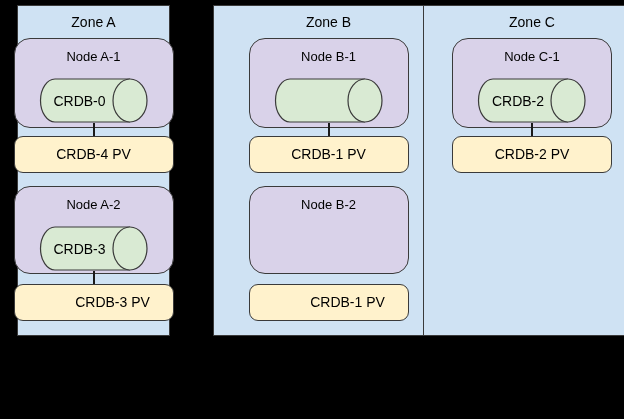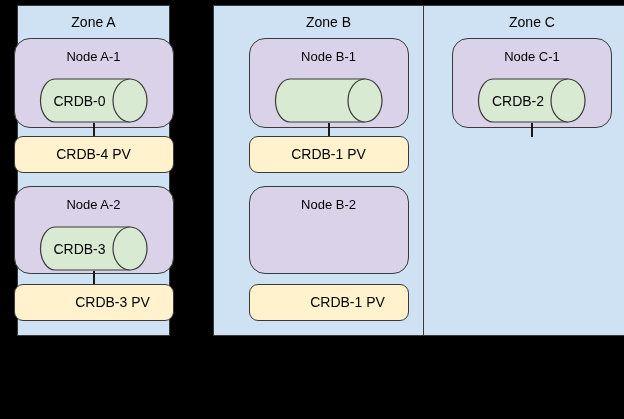--- a/index.html
+++ b/index.html
@@ -152,14 +152,15 @@
     <div class="node-label">Node C-1</div>
   </div>
   <div class="cylinder cyl1">
     <svg width="108" height="45" viewBox="0 0 108 45">
       <path d="M 90 1 L 15 1 A 14.5 21.5 0 0 0 15 44 L 90 44" fill="#d9ead3" stroke="#3a3a3a" stroke-width="1.2"></path>
       <ellipse cx="90" cy="22.5" rx="17" ry="21.5" fill="#d9ead3" stroke="#3a3a3a" stroke-width="1.2"></ellipse>
     </svg>
     <div class="cyl-label">CRDB-2</div>
   </div>
   <div class="connector conn1"></div>
+  <div class="pv pv1">CRDB-2 PV</div>
 
 </div>
 
 </body></html>

